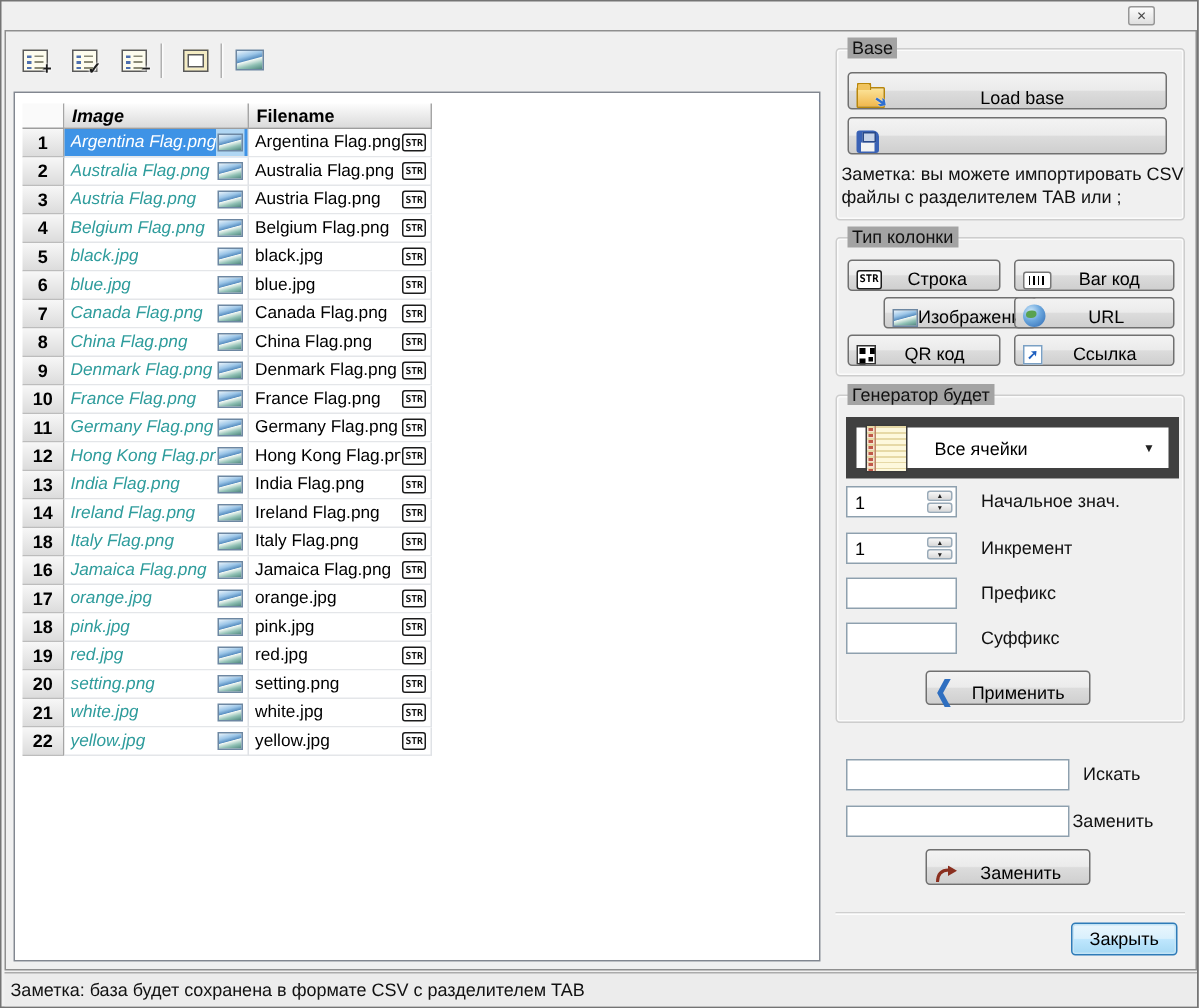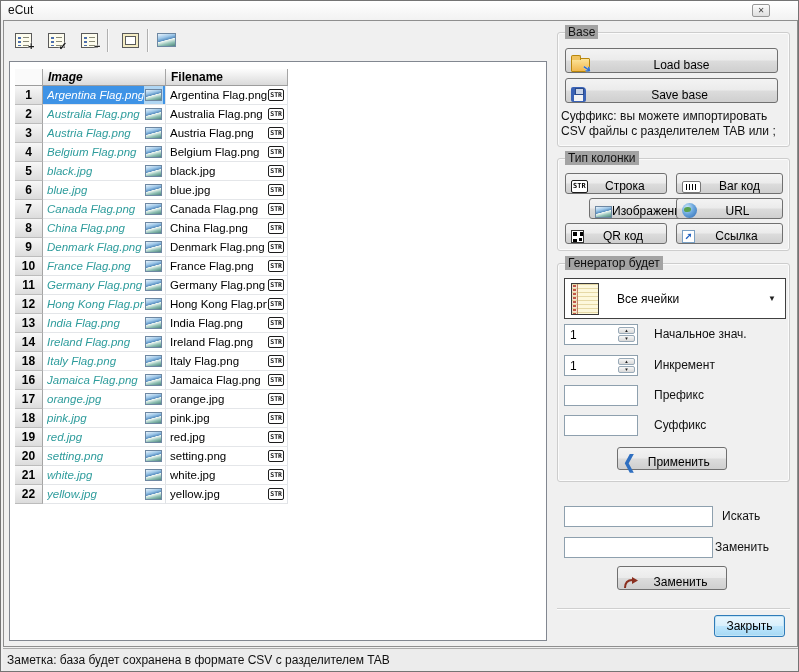--- a/index.html
+++ b/index.html
@@ -107,21 +107,21 @@
     background:#f0c35e;border:1px solid #b8860b;border-bottom:none;border-radius:2px 2px 0 0;}
   .ic-folder::after{content:"➔";position:absolute;right:-2px;bottom:-3px;
     color:#2e6fd0;font-size:10px;font-weight:bold;transform:rotate(35deg);
     text-shadow:0 0 1px #fff;}
   .ic-floppy{width:15px;height:15px;background:#3a62b5;border-radius:2px 4px 2px 2px;position:relative;}
   .ic-floppy::before{content:"";position:absolute;left:3px;bottom:1px;width:9px;height:6px;background:#f4f4f4;}
   .ic-floppy::after{content:"";position:absolute;left:4px;top:1px;width:7px;height:5px;
     background:#c9d4e8;border:1px solid #2a4a8a;}
   
   .dropdown{position:absolute;left:563px;top:277px;width:222px;height:41px;
-    border:1px solid #404040;background:#fff;display:flex;align-items:center;}
+    border:7px solid #404040;background:#fff;display:flex;align-items:center;}
   .pad-ic{flex:none;margin-left:6px;width:28px;height:32px;border:1px solid #3a3a3a;
     background:
       repeating-linear-gradient(#e6d9a6 0 1px,transparent 1px 4px),
       linear-gradient(90deg,#f4e3d0 0 6px,#fdf8dc 6px 100%);
     position:relative;}
   .pad-ic::before{content:"";position:absolute;left:1px;top:1px;width:3px;height:29px;
     background:repeating-linear-gradient(#c05848 0 2px,transparent 2px 4px);}
   .pad-ic::after{content:"";position:absolute;left:5px;top:0;width:1px;height:100%;background:#c08468;}
   .dd-text{margin-left:18px;font-size:12px;}
   .dd-arrow{margin-left:auto;margin-right:9px;font-size:8px;color:#222;}
@@ -152,23 +152,20 @@
   
   .statusbar{position:absolute;left:2px;top:647px;width:795px;height:23px;
     background:#ececec;border-top:1px solid #ababab;
     display:flex;align-items:center;padding-left:4px;font-size:12px;color:#111;}
 </style>
 </head>
 <body>
 
 <div class="window">
 
-  <div class="titlebar">
-    <span class="title-text">eCut</span>
-  </div>
   <div class="close-btn">
     <span>✕</span>
   </div>
 
   <div class="client"></div>
 
   <div class="tbtn" style="left:10px">
     <span class="list-ic">
       <span class="badge-glyph">+</span>
     </span>
@@ -539,23 +536,22 @@
   <div class="btn" style="left:564px;top:47px;width:213px;height:25px">
     <span class="ic">
         <span class="ic-folder"></span>
       </span>
     <span class="blabel">Load base</span>
   </div>
   <div class="btn" style="left:564px;top:77px;width:213px;height:25px">
     <span class="ic">
         <span class="ic-floppy"></span>
       </span>
-    <span class="blabel">Save base</span>
-  </div>
-  <div class="note" style="top:108px">Суффикс: вы можете импортировать CSV файлы с разделителем TAB или ;</div>
+  </div>
+  <div class="note" style="top:108px">Заметка: вы можете импортировать CSV файлы с разделителем TAB или ;</div>
 
   <div class="group" style="top:157px;height:93px">
     <span class="gtitle">Тип колонки</span>
   </div>
   <div id="coltype-buttons">
       <div class="btn" style="left: 564px; top: 172px; width: 102px; height: 21px;">
         <span class="ic">
           <span class="ic-str">STR</span>
         </span>
         <span class="blabel">Строка</span>

